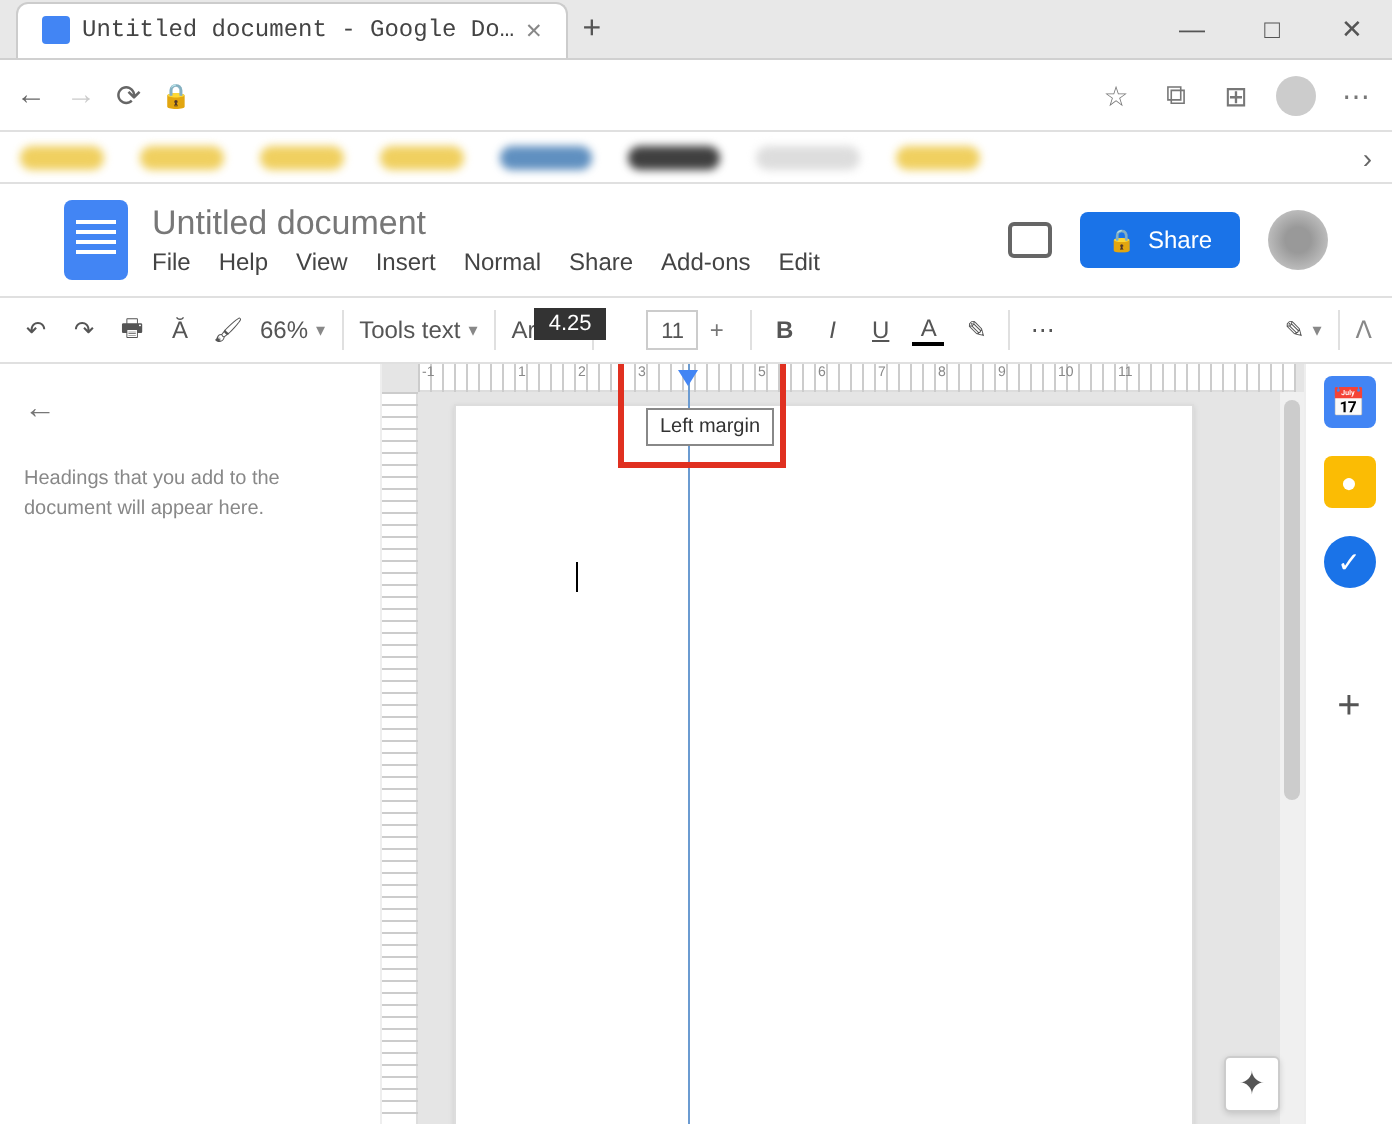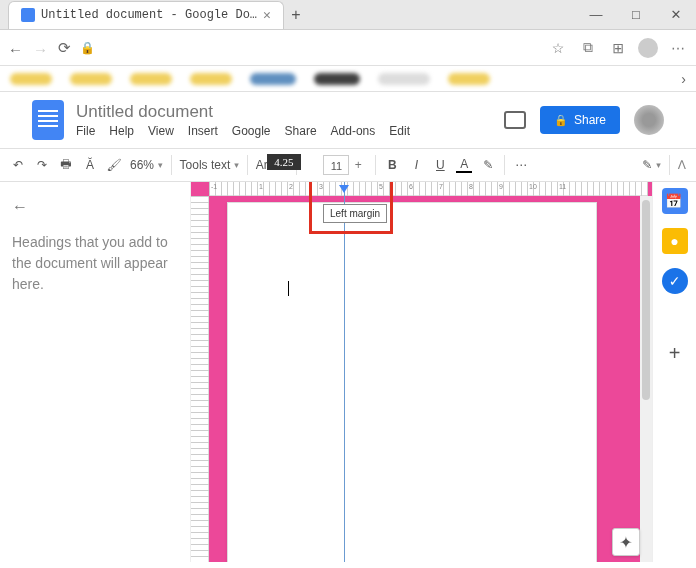--- a/index.html
+++ b/index.html
@@ -52,23 +52,23 @@
 .toolbar .italic { font-style: italic; }
 .toolbar .underline { text-decoration: underline; }
 .text-color { border-bottom: 2px solid #000; }
 .editmode { color: #555; display: flex; align-items: center; gap: 4px; }
 .editmode:before { content: "✎"; }
 .toolbar .chev { color: #888; font-size: 12px; }
 
 .workspace { display: flex; height: 380px; position: relative; }
 .outline { width: 190px; padding: 14px 12px; }
 .outline-close { color: #777; font-size: 16px; }
-.outline-text { font-size: 14px; color: #888; margin-top: 18px; line-height: 1.5; }
-
-.canvas-area { flex: 1; position: relative; background: #ec4899; border-left: 1px solid #eee; overflow: hidden; }
+.outline-text { font-size: 10px; color: #888; margin-top: 18px; line-height: 1.5; }
+
+.canvas-area { flex: 1; position: relative; background: #e5e5e5; border-left: 1px solid #eee; overflow: hidden; }
 .hruler { position: absolute; top: 0; left: 18px; right: 4px; height: 14px; background: #fff; border-bottom: 1px solid #ddd; font-size: 7px; color: #888; }
 .hruler .ticks { position: absolute; left: 0; right: 0; top: 0; height: 14px; background: repeating-linear-gradient(to right, #ccc 0, #ccc 1px, transparent 1px, transparent 6px); }
 .hruler .num { position: absolute; top: 1px; }
 .vruler { position: absolute; left: 0; top: 14px; bottom: 0; width: 18px; background: #fff; border-right: 1px solid #ddd; }
 .vruler .ticks { position: absolute; top: 0; bottom: 0; left: 0; width: 18px; background: repeating-linear-gradient(to bottom, #ccc 0, #ccc 1px, transparent 1px, transparent 6px); }
 .page { position: absolute; left: 36px; top: 20px; width: 370px; height: 500px; background: #fff; border: 1px solid #ddd; box-shadow: 0 1px 3px rgba(0,0,0,0.1); }
 .cursor { position: absolute; left: 60px; top: 78px; width: 1px; height: 15px; background: #000; }
 .margin-line { position: absolute; top: 0; bottom: 0; width: 1px; background: #6b9bd1; left: 153px; }
 .margin-marker { position: absolute; left: 148px; top: 3px; width: 0; height: 0; border-left: 5px solid transparent; border-right: 5px solid transparent; border-top: 8px solid #4285f4; }
 .tooltip { position: absolute; top: 22px; left: 132px; background: #fff; border: 1px solid #888; font-size: 10px; padding: 3px 6px; color: #333; white-space: nowrap; }
@@ -76,21 +76,21 @@
 
 .right-rail { width: 44px; border-left: 1px solid #eee; display: flex; flex-direction: column; align-items: center; padding-top: 6px; gap: 14px; }
 .rail-icon { width: 26px; height: 26px; border-radius: 4px; display: flex; align-items: center; justify-content: center; font-size: 14px; }
 .rail-cal { background: #4285f4; color: #fff; }
 .rail-keep { background: #fbbc04; color: #fff; }
 .rail-tasks { background: #1a73e8; color: #fff; border-radius: 50%; }
 .rail-plus { color: #555; font-size: 20px; }
 
 .explore { position: absolute; bottom: 12px; right: 56px; width: 28px; height: 28px; background: #fff; border: 1px solid #ccc; border-radius: 3px; display: flex; align-items: center; justify-content: center; color: #555; box-shadow: 0 1px 3px rgba(0,0,0,0.15); }
 
-.tooltip-badge { position: absolute; top: -3px; left: 126px; background: #333; color: #fff; font-size: 11px; padding: 2px 7px; z-index: 5; font-family: Liberation Serif, serif; }
+.tooltip-badge { position: absolute; top: -3px; left: 126px; background: #333; color: #fff; font-size: 11px; padding: 2px 7px; z-index: 5; }
 
 .scroll-track { position: absolute; right: 0; top: 14px; bottom: 0; width: 12px; background: #f0f0f0; }
 .scroll-thumb { position: absolute; left: 2px; right: 2px; top: 4px; height: 200px; background: #ccc; border-radius: 4px; }
 </style>
 </head>
 <body>
 
 <div class="titlebar">
   <div class="tab">
     <div class="favicon"></div>
@@ -133,21 +133,21 @@
 
 <div class="docheader">
   <div class="doclogo"></div>
   <div class="doctitle">
     <div class="title">Untitled document</div>
     <div class="menubar">
       <span>File</span>
       <span>Help</span>
       <span>View</span>
       <span>Insert</span>
-      <span>Google</span>
+      <span>Normal</span>
       <span>Share</span>
       <span>Add-ons</span>
       <span>Edit</span>
     </div>
   </div>
   <div class="hdr-right">
     <div class="comment-icon"></div>
     <div class="share-btn">
         <span>Share</span>
       </div>

